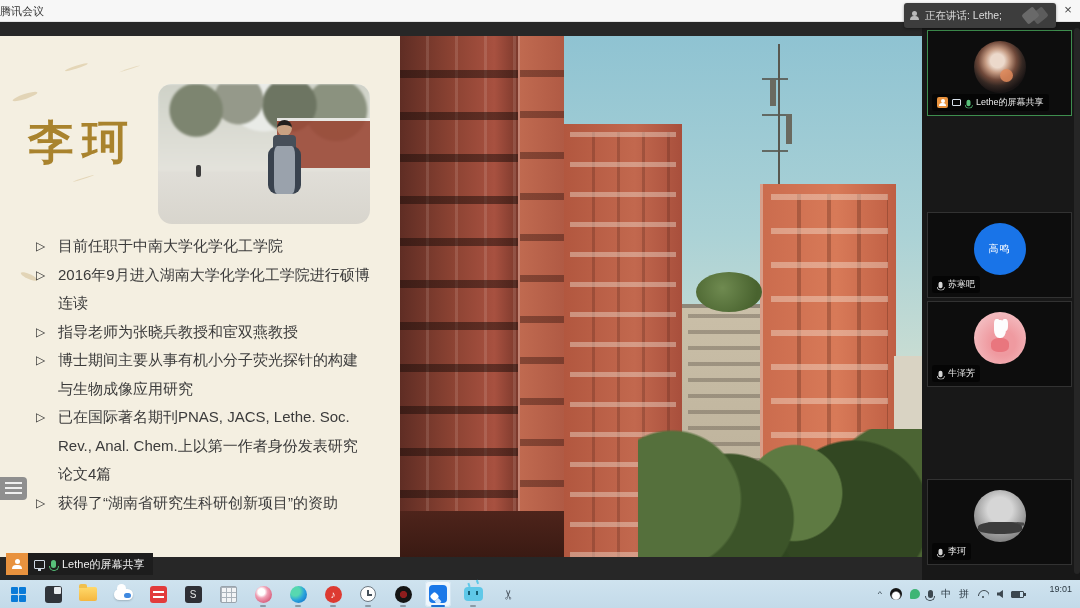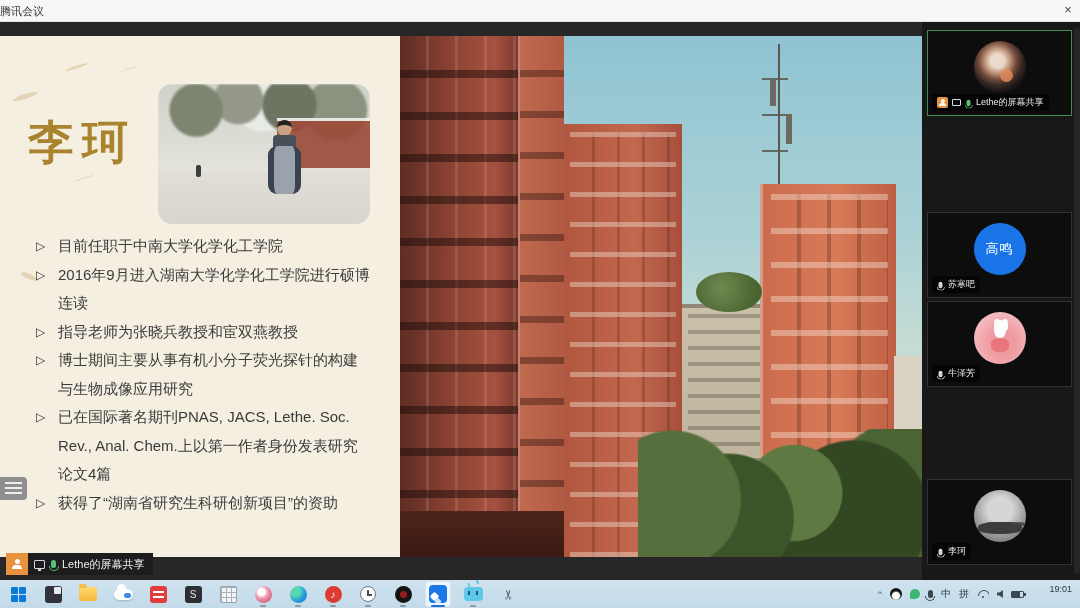--- a/index.html
+++ b/index.html
@@ -155,21 +155,21 @@
   .avatar { position:absolute; left:50%; top:10px; transform:translateX(-50%);
             width:52px; height:52px; border-radius:50%; overflow:hidden; }
   .av1 { background:radial-gradient(circle at 45% 38%, #ecd9cb 0 16%, #c49a82 28%, #70493a 44%, #352823 58%, #191414 72%); }
   .av1::after { content:''; position:absolute; left:26px; top:28px; width:13px; height:13px; border-radius:50%; background:#e08a5a; opacity:.85; }
   .av2 { background:linear-gradient(205deg,#56628c 0%,#2c3553 45%,#131a2e 100%); }
   .av2::before { content:''; position:absolute; left:10px; top:8px; width:9px; height:9px; border-radius:50%;
                  box-shadow:3px 2px 0 0 #e8e8f2; }
   .av2::after { content:''; position:absolute; left:24px; bottom:10px; width:4px; height:18px; background:#d9dee9;
                 box-shadow:-12px 14px 0 6px rgba(210,215,225,.35), 14px 14px 0 6px rgba(210,215,225,.3); }
   .av3 { background:#1974e8; display:flex; align-items:center; justify-content:center; }
-  .av3 span { color:#fff; font-size:13px; letter-spacing:1px; }
+  .av3 span { color:#fff; font-size:10px; letter-spacing:1px; }
   .av4 { background:radial-gradient(circle at 55% 60%, #ef9aa0 0 30%, #f3b9bd 70%); }
   .av4::before { content:''; position:absolute; left:20px; top:8px; width:12px; height:18px; border-radius:45%;
                  background:#fdfdfd; box-shadow:-3px -4px 0 -3px #fdfdfd, 5px -4px 0 -3px #fdfdfd; }
   .av4::after { content:''; position:absolute; left:17px; top:26px; width:18px; height:14px; border-radius:40%;
                 background:#e9767e; }
   .av5 { background:#f5f1ea; }
   .av5::before { content:''; position:absolute; left:17px; top:13px; width:18px; height:15px; border-radius:50%;
                  background:#f0a8ae; box-shadow:-4px -5px 0 -5px #f0a8ae, 10px -5px 0 -5px #f0a8ae; }
   .av5::after { content:''; position:absolute; left:10px; top:30px; width:10px; height:7px; border-radius:50%;
                 background:#86a86e; box-shadow:18px 3px 0 0 #86a86e, 26px -14px 0 -2px #c9a0c4; }
@@ -251,20 +251,25 @@
 </head>
 <body>
 
 <div class="screen">
 
   <div class="titlebar">
     <div class="titlebar-title">腾讯会议</div>
     <div class="close-btn">×</div>
   </div>
 
+  <div class="speak-pill">
+    <span class="speak-person"></span>
+    <span class="speak-text">正在讲话: Lethe;</span>
+    <span class="speak-logo"></span>
+  </div>
 
   <div class="main">
     <div class="slide">
       <div class="speck sp1"></div>
       <div class="speck sp2"></div>
       <div class="speck sp3"></div>
 
       <div class="slide-title">李珂</div>
 
       <div class="snow-photo">

